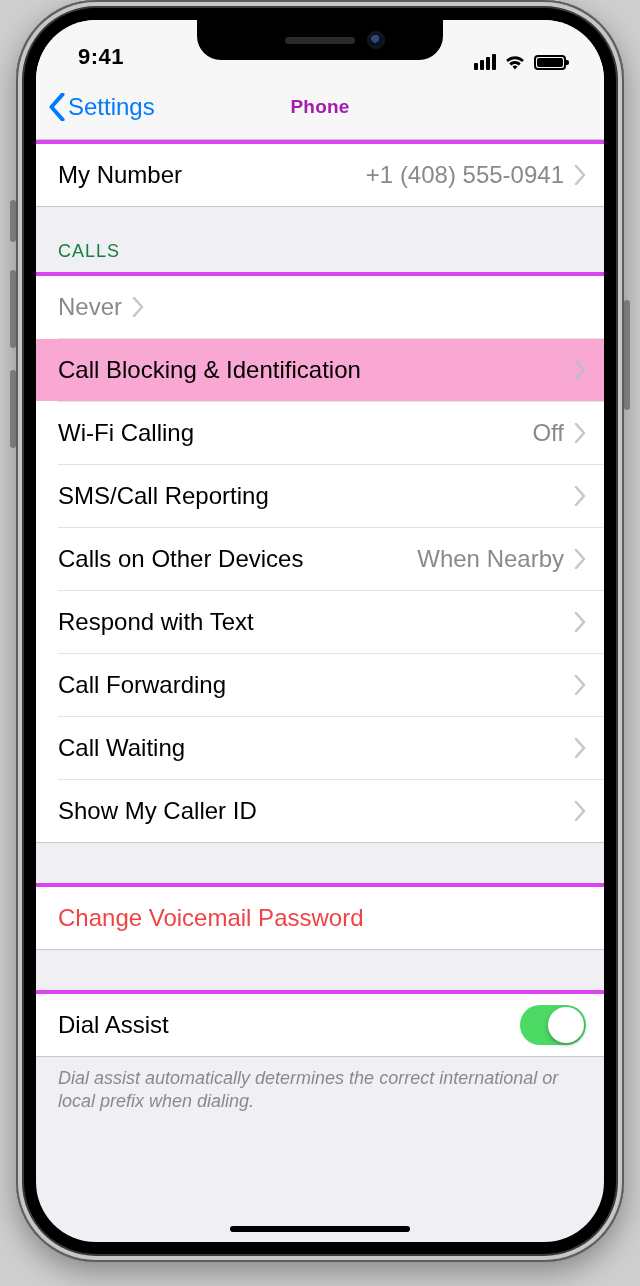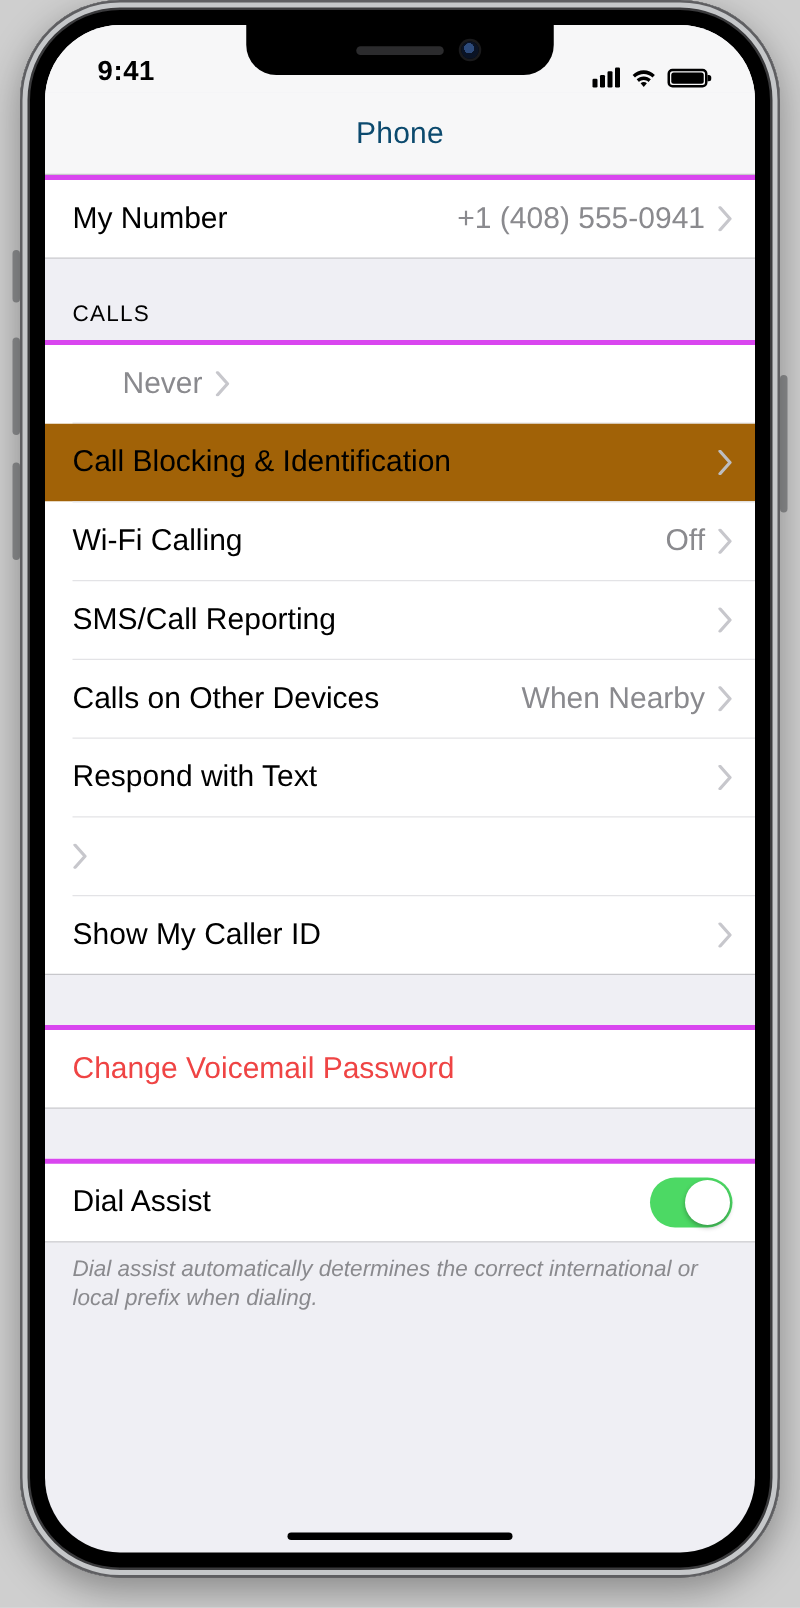--- a/index.html
+++ b/index.html
@@ -122,23 +122,23 @@
   .navbar {
     position: relative;
     height: 66px;
     background: #f7f7f8;
     border-bottom: 1px solid #c7c7cb;
     display:flex;
     align-items:center;
     justify-content:center;
   }
   .nav-title {
-    font-size: 24px;
-    font-weight: 400;
-    color: #0c4a6e;
+    font-size: 19px;
+    font-weight: 700;
+    color: #a21caf;
     letter-spacing: 0.2px;
   }
   .nav-back {
     position:absolute;
     left: 12px;
     top: 0; bottom: 0;
     display:flex;
     align-items:center;
     gap: 2px;
     color: #007aff;
@@ -147,21 +147,21 @@
   .nav-back svg { width: 18px; height: 28px; }
 
   
   .content {
     overflow-y: auto;
     height: calc(100% - 54px - 66px);
   }
   .section-header {
     font-size: 18px;
     letter-spacing: 1px;
-    color: #000000;
+    color: #15803d;
     padding: 34px 22px 10px 22px;
     text-transform: uppercase;
   }
   .cell-group {
     background: #fff;
     border-top: 4px solid #d946ef;
     border-bottom: 1px solid #c7c7cb;
   }
   .cell-group .cell + .cell {
     border-top: 1px solid #e3e3e6;
@@ -176,32 +176,31 @@
   }
   .cell-inner {
     display: flex;
     align-items: center;
     padding: 0 18px 0 22px;
     height: 62px;
     font-size: 24px;
     color: #000;
   }
   .cell.highlight .cell-inner {
-    background: #a16207;
+    background: #f9a8d4;
   }
   .cell .title {
     flex: 1;
     white-space: nowrap;
   }
   .cell .value {
     color: #8a8a8e;
     margin-right: 10px;
     white-space: nowrap;
     font-size: 24px;
-    margin-left: 40px;
   }
   .cell .chevron svg { width: 12px; height: 20px; display:block; }
   .cell .chevron path { stroke: #c7c7cc; }
   .cell.highlight .chevron path { stroke: #bdbdc0; }
   .cell .link-title {
     color: #ef4444;
   }
   .footer-note {
     font-size: 18px;
     color: #8a8a8e;
@@ -257,20 +256,26 @@
             <path d="M5.6 10.6 C7.3 9 9.6 8 12 8 C14.4 8 16.7 9 18.4 10.6 L16.3 13 C15.1 12 13.6 11.3 12 11.3 C10.4 11.3 8.9 12 7.7 13 Z" fill="#000"></path>
             <path d="M2 6.7 C4.7 4.1 8.2 2.5 12 2.5 C15.8 2.5 19.3 4.1 22 6.7 L19.9 9 C17.8 7 15 5.8 12 5.8 C9 5.8 6.2 7 4.1 9 Z" fill="#000"></path>
           </svg>
           <div class="battery">
               <div class="fill"></div>
             </div>
         </div>
       </div>
 
       <div class="navbar">
+        <div class="nav-back">
+          <svg viewBox="0 0 12 20">
+            <path d="M10 1 L2 10 L10 19" fill="none" stroke="#007aff" stroke-width="2.8" stroke-linecap="round" stroke-linejoin="round"></path>
+          </svg>
+          <span>Settings</span>
+        </div>
         <div class="nav-title">Phone</div>
       </div>
 
       <div class="content">
 
         <div class="cell-group">
           <div class="cell">
             <div class="cell-inner">
               <span class="title">My Number</span>
               <span class="value">+1 (408) 555-0941</span>
@@ -342,20 +347,31 @@
                 <span class="title">Respond with Text</span>
                 <span class="chevron">
                   <svg viewBox="0 0 12 20">
                     <path d="M2 1 L10 10 L2 19" fill="none" stroke-width="2.6" stroke-linecap="round" stroke-linejoin="round"></path>
                   </svg>
                 </span>
               </div>
             </div>
             <div class="cell">
               <div class="cell-inner">
+                <span class="title">Call Forwarding</span>
+                <span class="chevron">
+                  <svg viewBox="0 0 12 20">
+                    <path d="M2 1 L10 10 L2 19" fill="none" stroke-width="2.6" stroke-linecap="round" stroke-linejoin="round"></path>
+                  </svg>
+                </span>
+              </div>
+            </div>
+            <div class="cell">
+              <div class="cell-inner">
+                <span class="title">Call Waiting</span>
                 <span class="chevron">
                   <svg viewBox="0 0 12 20">
                     <path d="M2 1 L10 10 L2 19" fill="none" stroke-width="2.6" stroke-linecap="round" stroke-linejoin="round"></path>
                   </svg>
                 </span>
               </div>
             </div>
             <div class="cell">
               <div class="cell-inner">
                 <span class="title">Show My Caller ID</span>

